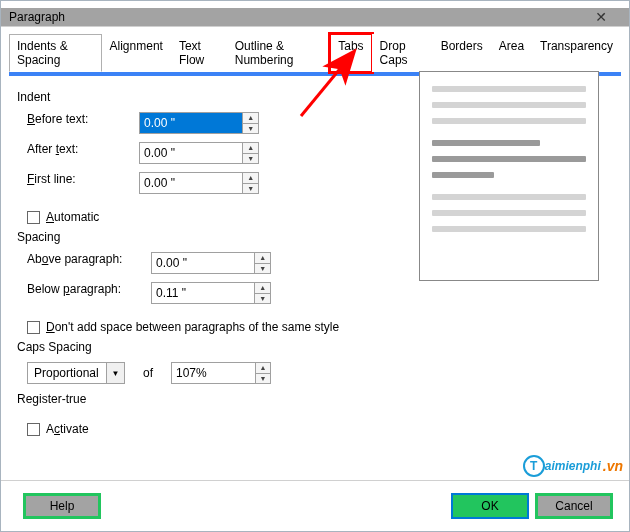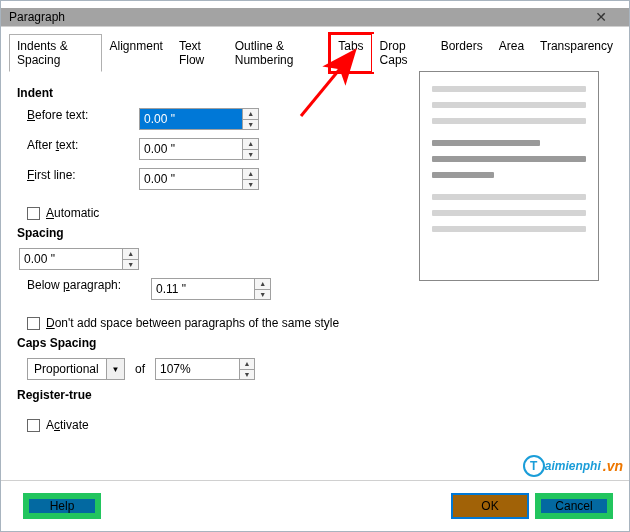--- a/index.html
+++ b/index.html
@@ -1,49 +1,49 @@
 <!DOCTYPE html>
 <html><head>
 <meta charset="utf-8">
 <style>
 * { box-sizing: border-box; margin: 0; padding: 0; font-family: "Segoe UI", Tahoma, sans-serif; font-size: 12px; }
 body { background: #fff; width: 630px; height: 532px; position: relative; border: 1px solid #a8b4bf; }
 .titlebar { height: 19px; background: #a3a3a3; border-bottom: 1px solid #d0d0d0; display: flex; align-items: center; padding: 0 8px; margin-top: 7px; }
 .titlebar .title { flex: 1; font-size: 12px; }
 .titlebar .close { width: 40px; height: 28px; display: flex; align-items: center; justify-content: center; font-size: 14px; color: #333; }
-.tabs { display: flex; border-bottom: 1px solid #3b82f6; margin: 6px 8px 0 8px; }
+.tabs { display: flex; border-bottom: 5px solid #3b82f6; margin: 6px 8px 0 8px; }
 .tab { padding: 4px 7px; cursor: pointer; border: 1px solid transparent; border-bottom: none; position: relative; top: 1px; background: #fff; }
 .tab.active { border: 1px solid #b0b0b0; border-bottom: 1px solid #fff; }
 .tab.highlight { outline: 3px solid #ff0000; outline-offset: -1px; }
 .content { padding: 8px 18px; position: relative; }
-.section-title { font-weight: bold; margin: 6px 0 8px -2px; }
+.section-title { font-weight: normal; margin: 6px 0 8px -2px; }
 .row { display: flex; align-items: flex-start; margin: 4px 0 8px 0; }
 .row .lbl { width: 120px; padding-left: 8px; }
 .row .lbl u { text-decoration: underline; }
 .spinner { display: flex; align-items: stretch; width: 120px; height: 22px; border: 1px solid #a0a0a0; background: #fff; }
 .spinner input { border: none; width: 100%; padding: 0 4px; font-size: 12px; outline: none; }
 .spinner input.selected { background: #0078d7; color: #fff; }
 .spinner .btns { width: 18px; display: flex; flex-direction: column; border-left: 1px solid #a0a0a0; }
 .spinner .btns div { flex: 1; display: flex; align-items: center; justify-content: center; font-size: 7px; line-height: 1; color: #444; border-bottom: 1px solid #a0a0a0; background: #f5f5f5; }
 .spinner .btns div:last-child { border-bottom: none; }
 .checkbox { display: flex; align-items: center; margin: 16px 0 4px 8px; }
 .checkbox .box { width: 13px; height: 13px; border: 1px solid #666; margin-right: 6px; background: #fff; }
-.linespacing-row { display: flex; align-items: center; margin: 4px 0 8px 8px; gap: 10px; }
+.linespacing-row { display: flex; align-items: center; margin: 4px 0 8px 8px; gap: 18px; }
 .select { display: flex; align-items: center; border: 1px solid #a0a0a0; height: 22px; background: #fff; }
 .select .val { padding: 0 6px; width: 78px; }
 .select .arrow { width: 18px; height: 100%; border-left: 1px solid #a0a0a0; display: flex; align-items: center; justify-content: center; font-size: 8px; background: #f0f0f0; }
 .preview { position: absolute; right: 30px; top: 70px; width: 180px; height: 210px; border: 1px solid #888; padding: 14px 12px; background: #fff; }
 .preview .line { height: 6px; background: #d4d4d4; margin-bottom: 10px; border-radius: 1px; }
 .preview .line.dark { background: #9a9a9a; }
 .preview .short { width: 70%; }
 .arrow-annotation { position: absolute; left: 290px; top: 35px; pointer-events: none; }
 .buttons { position: absolute; bottom: 12px; left: 0; right: 0; padding: 0 16px; display: flex; align-items: center; border-top: 1px solid #d0d0d0; padding-top: 12px; }
 .buttons .spacer { flex: 1; }
-.btn { min-width: 78px; height: 26px; border: 6px solid #22c55e; background: #0369a1; display: flex; align-items: center; justify-content: center; margin-left: 6px; cursor: pointer; }
-.btn.primary { border: 2px solid #0078d7; background: #a16207; }
+.btn { min-width: 78px; height: 26px; border: 3px solid #22c55e; background: #a3a3a3; display: flex; align-items: center; justify-content: center; margin-left: 6px; cursor: pointer; }
+.btn.primary { border: 2px solid #0078d7; background: #22c55e; }
 .watermark { position: absolute; right: 6px; bottom: 54px; font-size: 18px; font-weight: bold; color: #1a9dd8; font-style: italic; display: flex; align-items: center; }
 .watermark .circ { width: 22px; height: 22px; border: 2px solid #1a9dd8; border-radius: 50%; display: inline-flex; align-items: center; justify-content: center; margin-right: 0; background: #fff; font-style: normal; }
 .watermark .vn { color: #e70; font-size: 14px; margin-left: 2px; text-align: center; }
 </style>
 </head>
 <body>
 
 <div class="titlebar">
   <span class="title">Paragraph</span>
   <div class="close">✕</div>
@@ -94,20 +94,21 @@
         </div>
     </div>
   </div>
   <div class="checkbox">
     <div class="box"></div>
     <span><u>A</u>utomatic</span>
   </div>
 
   <div class="section-title">Spacing</div>
   <div class="row">
+    <div class="lbl" style="width:132px">Ab<u>o</u>ve paragraph:</div>
     <div class="spinner">
       <input value="0.00 &quot;" style="">
       <div class="btns">
           <div>▲</div>
           <div>▼</div>
         </div>
     </div>
   </div>
   <div class="row">
     <div class="lbl" style="width:132px">Below <u>p</u>aragraph:</div>

